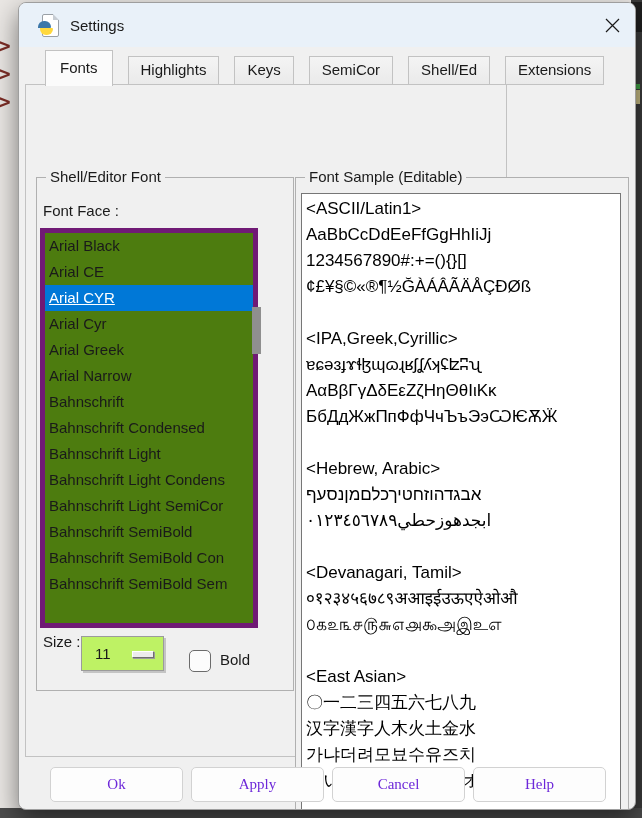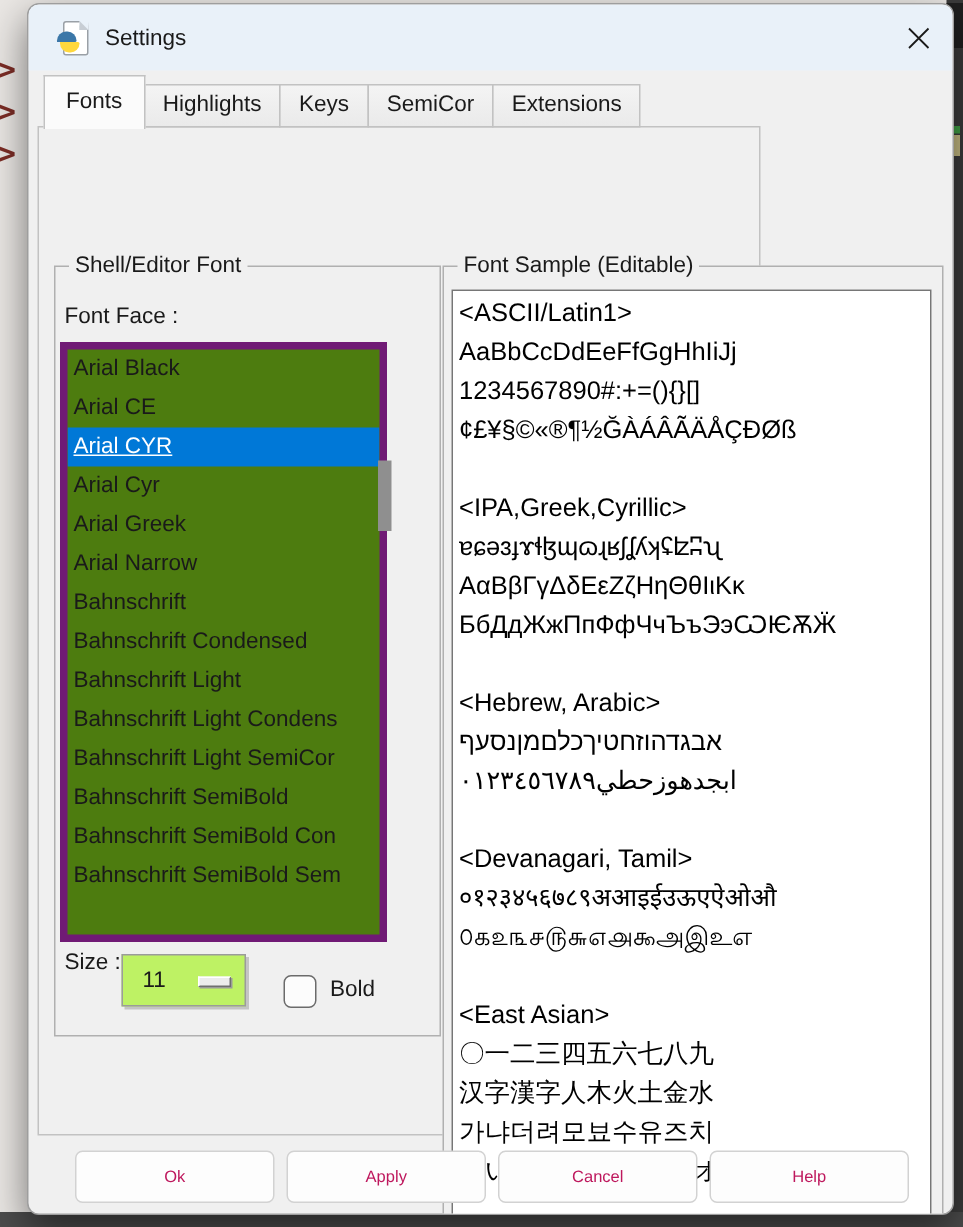--- a/index.html
+++ b/index.html
@@ -27,21 +27,21 @@
   .app-icon .doc{position:absolute;left:4px;top:0;width:15px;height:21px;background:#fff;border:1px solid #9aa0a6;border-radius:2px;}
   .app-icon .doc:after{content:"";position:absolute;right:-1px;top:-1px;border:3px solid;border-color:#e9f1f9 #e9f1f9 #c7cdd4 #c7cdd4;}
   .app-icon .py-blue{position:absolute;left:0;bottom:8px;width:13px;height:7px;background:#3b77a8;border-radius:6px 6px 1px 0;}
   .app-icon .py-yellow{position:absolute;left:2px;bottom:1px;width:13px;height:7px;background:#ffd83d;border-radius:0 1px 6px 6px;}
   .title-text{margin-left:10px;font-size:15px;}
   .close-btn{position:absolute;right:0;top:0;width:46px;height:44px;display:flex;align-items:center;justify-content:center;border-top-right-radius:8px;cursor:default;}
 
   
   .tabstrip{position:absolute;left:10px;top:46px;height:36px;display:flex;align-items:flex-end;z-index:3;}
   .tab{box-sizing:border-box;height:29px;padding:4px 12px 0;font-size:15px;background:linear-gradient(#f4f4f4,#eaeaea);
-       border:1px solid #c2c2c2;margin-right:-1px;white-space:nowrap;}
+       border:1px solid #c2c2c2;margin-right:-1px;white-space:nowrap;margin-left:16px;}
   .tab.active{height:36px;padding:8px 14px 0;background:#fbfbfb;border-bottom:none;margin-bottom:-1px;z-index:4;position:relative;}
 
   
   .pane{position:absolute;left:6px;top:81px;width:482px;height:673px;border:1px solid #c2c2c2;background:#f0f0f0;box-sizing:border-box;}
 
   
   .lframe{position:absolute;border:1px solid #b0b0b0;background:#f0f0f0;}
   .lframe .legend{position:absolute;top:-10px;left:9px;padding:0 4px;background:#f0f0f0;font-size:15px;white-space:nowrap;}
   .frame-font{left:10px;top:92px;width:256px;height:512px;}
   .frame-sample{left:269px;top:92px;width:332px;height:660px;}
@@ -61,21 +61,21 @@
                 border:1px solid;border-color:#ffffff #6f6f6f #6f6f6f #ffffff;box-shadow:1px 1px 0 #9a9a9a;}
   .checkbox{position:absolute;left:152px;top:472px;width:20px;height:20px;background:#fcfcfc;border:1px solid #6b6b6b;border-radius:5px;}
   .bold-label{position:absolute;left:183px;top:473px;font-size:15px;}
 
   
   .sample-area{position:absolute;left:5px;top:15px;width:314px;height:632px;background:#fff;border:1px solid #767676;
                padding:2px 0 0 4px;font-size:17px;line-height:26px;white-space:pre-line;overflow:hidden;color:#000;}
 
   
   .btn{position:absolute;top:764px;width:133px;height:35px;background:#fdfdfd;border:1px solid #d2d2d2;border-radius:5px;
-       font-size:11px;font-family:Liberation Sans, sans-serif;color:#be185d;box-sizing:border-box;}
+       font-size:15px;font-family:Liberation Serif, serif;color:#6d28d9;box-sizing:border-box;}
   .btn-ok{left:31px;} .btn-apply{left:172px;} .btn-cancel{left:313px;} .btn-help{left:454px;}
 </style>
 </head>
 <body>
 
 <div class="screen">
 
   <div class="bg-prompts">
     <span class="bg-prompt p1">&gt;</span>
     <span class="bg-prompt p2">&gt;</span>
@@ -102,20 +102,21 @@
           <path d="M1 1 L14 14 M14 1 L1 14" stroke="#1a1a1a" stroke-width="1.2" fill="none"></path>
         </svg>
       </span>
     </div>
 
     <div class="tabstrip">
       <span class="tab active">Fonts</span>
       <span class="tab">Highlights</span>
       <span class="tab">Keys</span>
       <span class="tab">SemiCor</span>
+      <span class="tab">Shell/Ed</span>
       <span class="tab">Extensions</span>
     </div>
 
     <div class="pane">
 
       <div class="lframe frame-font">
         <span class="legend">Shell/Editor Font</span>
         <span class="font-face-label">Font Face :</span>
 
         <ul class="listbox">

